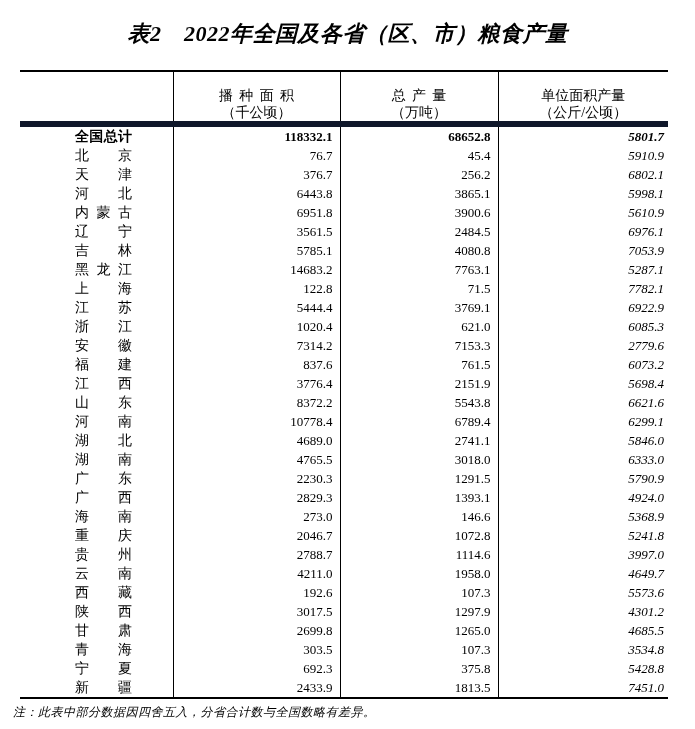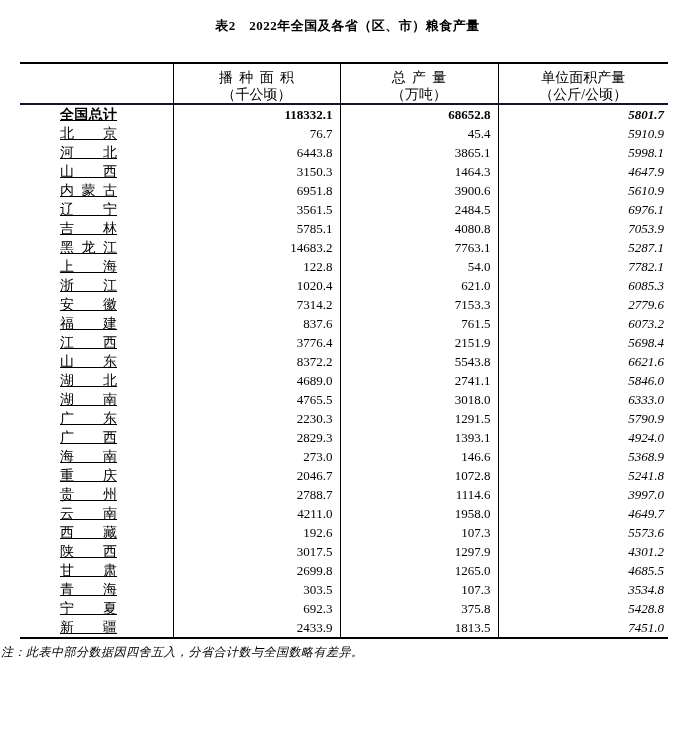--- a/index.html
+++ b/index.html
@@ -6,26 +6,27 @@
   html, body {
     width: 695px; height: 729px;
     background: #ffffff;
     color: #000000;
     font-family: "Liberation Serif", "DejaVu Serif", serif;
     overflow: hidden;
   }
   .page { width: 695px; height: 729px; position: relative; }
 
   .doc-title {
-    margin-top: 14px;
+    margin-top: 22px;
     text-align: center;
-    font-size: 13px;
+    font-size: 22px;
     font-weight: 700;
     line-height: 24px;
     letter-spacing: 0.5px;
+    font-style: italic;
   }
 
   table.grain-table {
     border-collapse: collapse;
     table-layout: fixed;
     width: 648px;
     margin: 24px 0 0 20px;
     border-top: 2.5px solid #000;
     border-bottom: 2.5px solid #000;
   }
@@ -37,51 +38,50 @@
   .grain-table th, .grain-table td {
     font-weight: 400;
     vertical-align: middle;
     overflow: hidden;
   }
   .grain-table th:nth-child(n+2),
   .grain-table td:nth-child(n+2) { border-left: 1px solid #000; }
 
   .grain-table thead th {
     height: 37px;
-    border-bottom: 2px solid #0f172a;
+    border-bottom: 6px solid #0f172a;
     text-align: center;
     font-size: 14px;
     line-height: 17px;
-    padding-top: 5px;
+    padding-top: 15px;
   }
   .hdr-line2 { font-size: 14px; }
   .spaced { letter-spacing: 0.45em; margin-right: -0.45em; }
 
   .grain-table tbody td { height: 19px; font-size: 13px; }
   td.num {
     text-align: right;
     padding-right: 7px;
     font-family: "Liberation Serif", "DejaVu Serif", serif;
   }
   td.num:last-child { padding-right: 4px; font-style: italic; }
 
   .region-label {
     width: 57px;
-    margin-left: 40px;
+    margin-left: 55px;
     font-size: 14px;
     line-height: 19px;
     white-space: nowrap;
     text-align: justify;
     text-align-last: justify;
-    text-decoration: underline;
   }
   tr.total-row td, tr.total-row .region-label { font-weight: 700; }
 
   .footnote {
-    margin: 5px 0 0 1px;
+    margin: 5px 0 0 13px;
     font-size: 12px;
     font-style: italic;
     letter-spacing: 0.5px;
   }
 </style>
 </head>
 <body>
 
 <div class="page">
 
@@ -123,36 +123,36 @@
         <tr>
           <td>
             <div class="region-label">北京</div>
           </td>
           <td class="num">76.7</td>
           <td class="num">45.4</td>
           <td class="num">5910.9</td>
         </tr>
         <tr>
           <td>
+            <div class="region-label">天津</div>
+          </td>
+          <td class="num">376.7</td>
+          <td class="num">256.2</td>
+          <td class="num">6802.1</td>
+        </tr>
+        <tr>
+          <td>
             <div class="region-label">河北</div>
           </td>
           <td class="num">6443.8</td>
           <td class="num">3865.1</td>
           <td class="num">5998.1</td>
         </tr>
         <tr>
           <td>
-            <div class="region-label">山西</div>
-          </td>
-          <td class="num">3150.3</td>
-          <td class="num">1464.3</td>
-          <td class="num">4647.9</td>
-        </tr>
-        <tr>
-          <td>
             <div class="region-label">内蒙古</div>
           </td>
           <td class="num">6951.8</td>
           <td class="num">3900.6</td>
           <td class="num">5610.9</td>
         </tr>
         <tr>
           <td>
             <div class="region-label">辽宁</div>
           </td>
@@ -174,22 +174,30 @@
           </td>
           <td class="num">14683.2</td>
           <td class="num">7763.1</td>
           <td class="num">5287.1</td>
         </tr>
         <tr>
           <td>
             <div class="region-label">上海</div>
           </td>
           <td class="num">122.8</td>
-          <td class="num">54.0</td>
+          <td class="num">71.5</td>
           <td class="num">7782.1</td>
+        </tr>
+        <tr>
+          <td>
+            <div class="region-label">江苏</div>
+          </td>
+          <td class="num">5444.4</td>
+          <td class="num">3769.1</td>
+          <td class="num">6922.9</td>
         </tr>
         <tr>
           <td>
             <div class="region-label">浙江</div>
           </td>
           <td class="num">1020.4</td>
           <td class="num">621.0</td>
           <td class="num">6085.3</td>
         </tr>
         <tr>
@@ -219,20 +227,28 @@
         <tr>
           <td>
             <div class="region-label">山东</div>
           </td>
           <td class="num">8372.2</td>
           <td class="num">5543.8</td>
           <td class="num">6621.6</td>
         </tr>
         <tr>
           <td>
+            <div class="region-label">河南</div>
+          </td>
+          <td class="num">10778.4</td>
+          <td class="num">6789.4</td>
+          <td class="num">6299.1</td>
+        </tr>
+        <tr>
+          <td>
             <div class="region-label">湖北</div>
           </td>
           <td class="num">4689.0</td>
           <td class="num">2741.1</td>
           <td class="num">5846.0</td>
         </tr>
         <tr>
           <td>
             <div class="region-label">湖南</div>
           </td>

